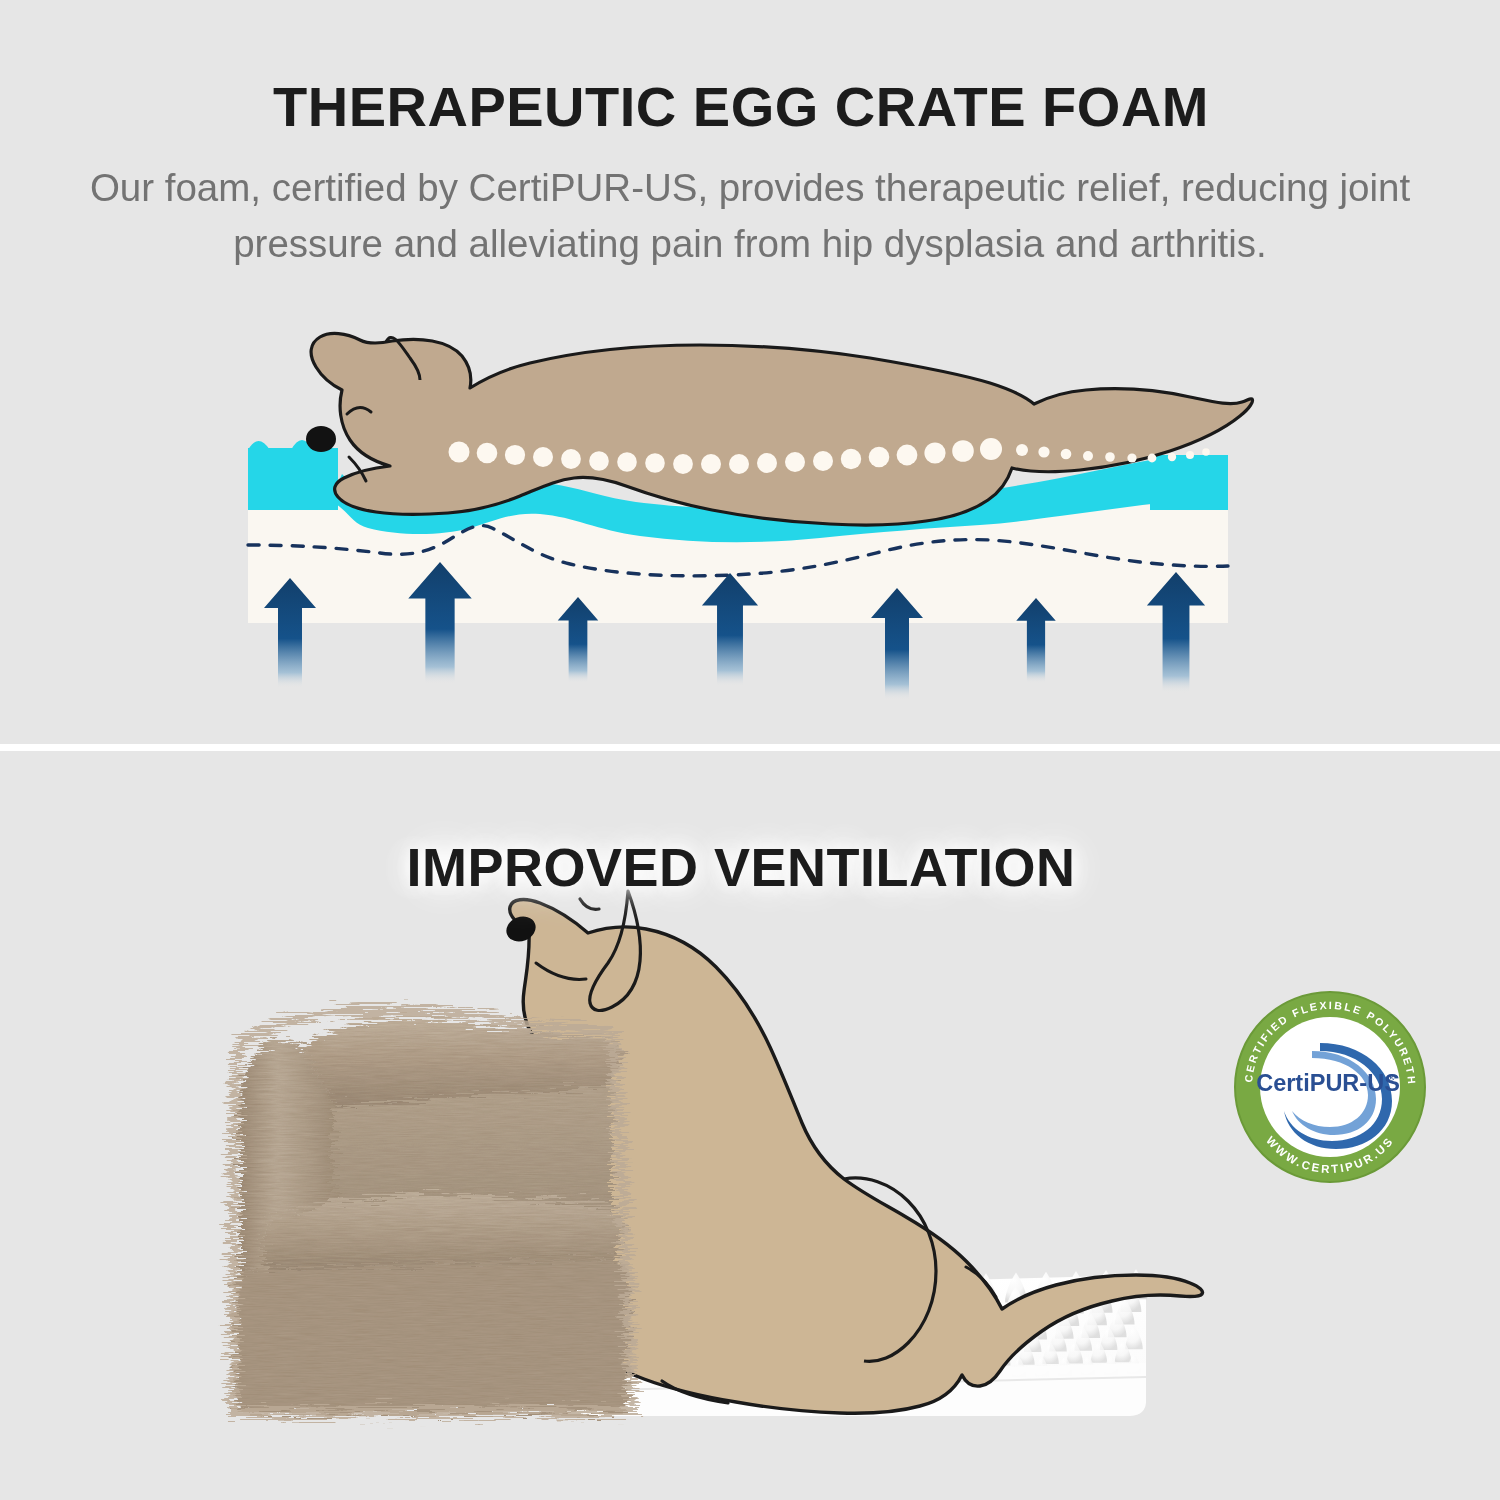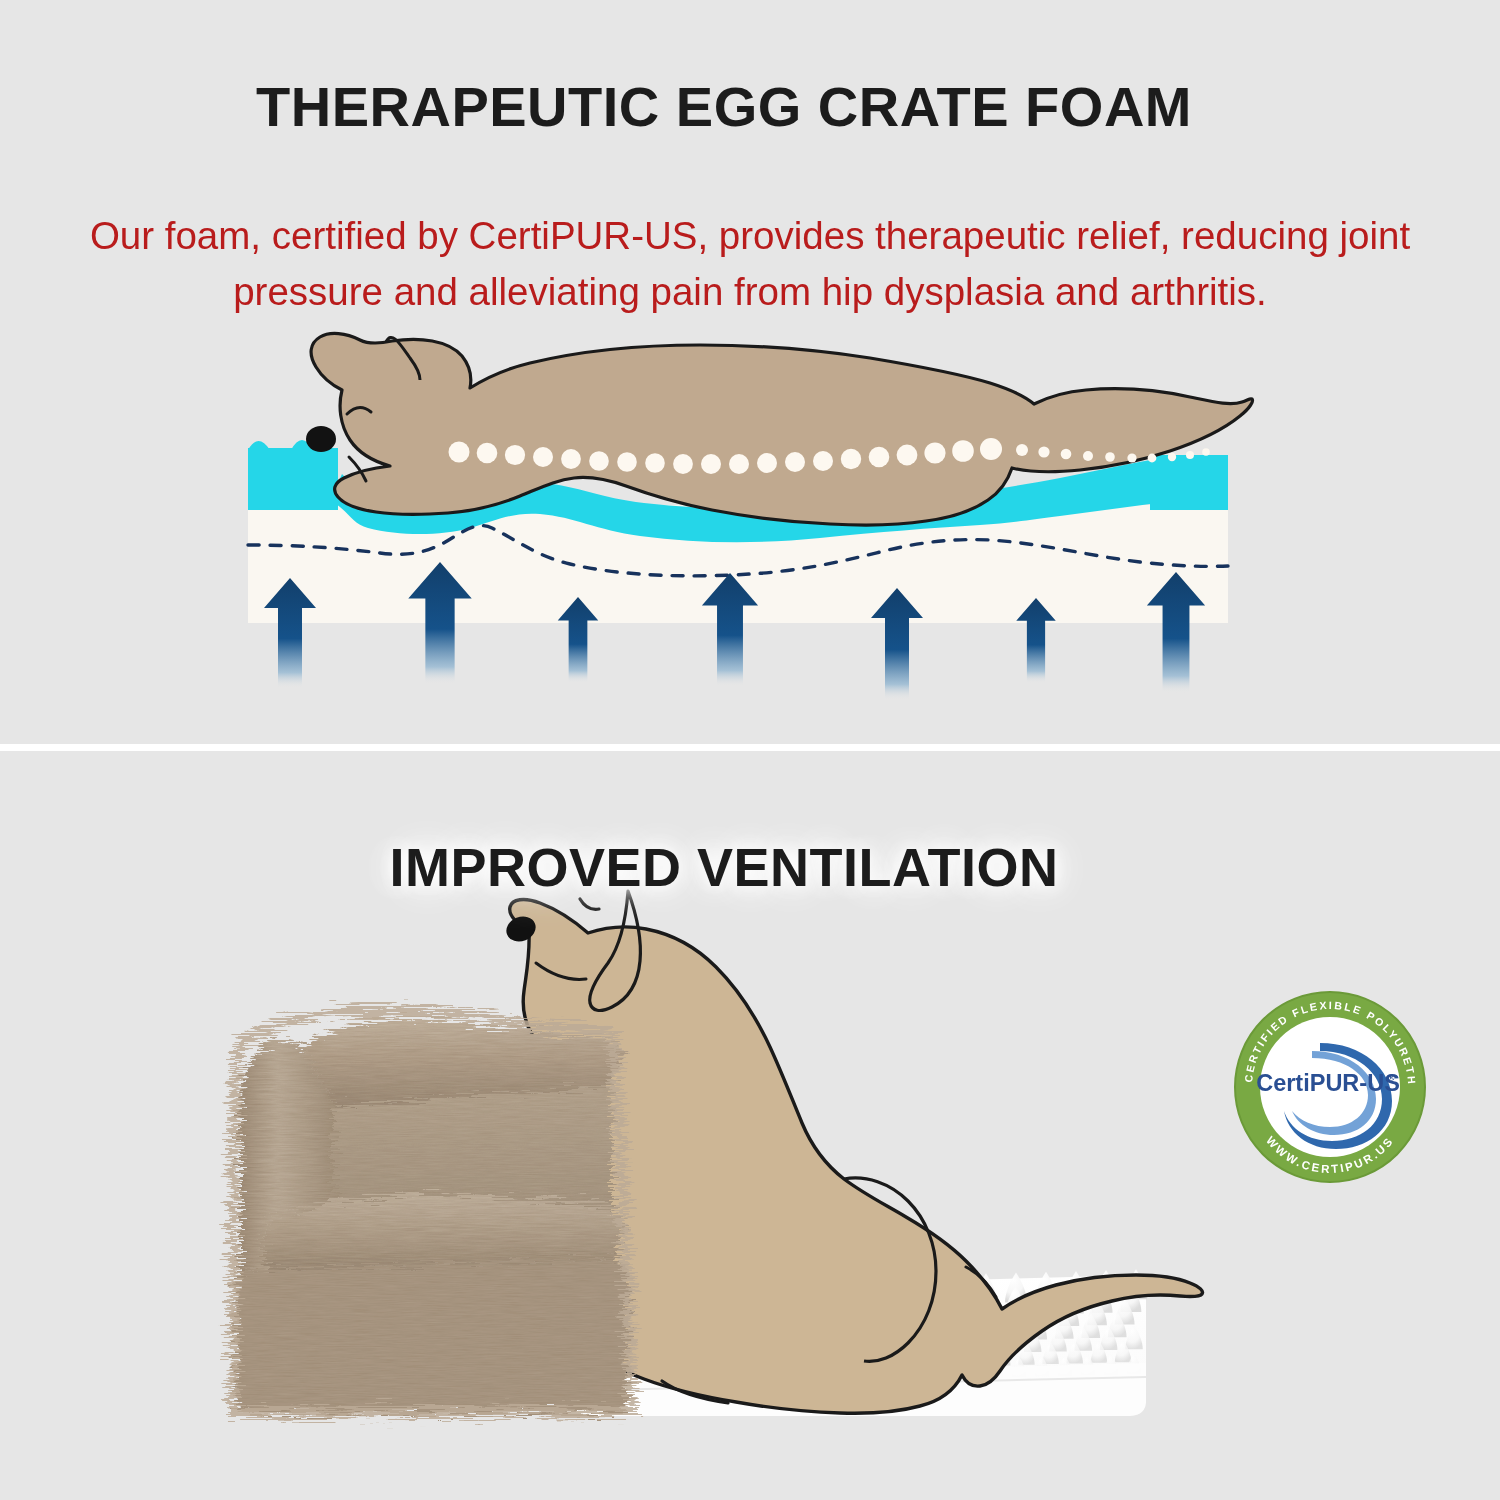--- a/index.html
+++ b/index.html
@@ -12,31 +12,32 @@
   }
   .panel{position:absolute;left:0;width:1500px;background:#e6e6e6;overflow:hidden;}
   #panel-top{top:0;height:744px;}
   #divider{position:absolute;left:0;top:744px;width:1500px;height:7px;background:#ffffff;}
   #panel-bottom{top:751px;height:749px;}
 
   .title{
     position:absolute;left:0;width:1448px;text-align:center;
     font-weight:700;color:#1c1c1c;letter-spacing:.5px;
     font-family:"Liberation Sans", sans-serif;
+    padding-left:17px;
   }
   #title-top{top:74px;font-size:56px;}
   #title-bottom{
     top:828px;font-size:54px;
     text-shadow:0 0 22px #fff,0 0 34px #fff,0 0 46px #fff,0 0 14px #fff;
     z-index:40;
   }
   #subtitle{
     position:absolute;left:50%;transform:translateX(-50%);top:160px;
     width:1390px;text-align:center;font-size:38.5px;line-height:1.45;
-    color:#b91c1c;font-weight:400;margin-top:48px;
+    color:#737373;font-weight:400;
   }
 
   .svg-layer{position:absolute;left:0;top:0;}
 </style>
 </head>
 <body>
 
 <div class="panel" id="panel-top">
 
   <div class="title" id="title-top">THERAPEUTIC EGG CRATE FOAM</div>

